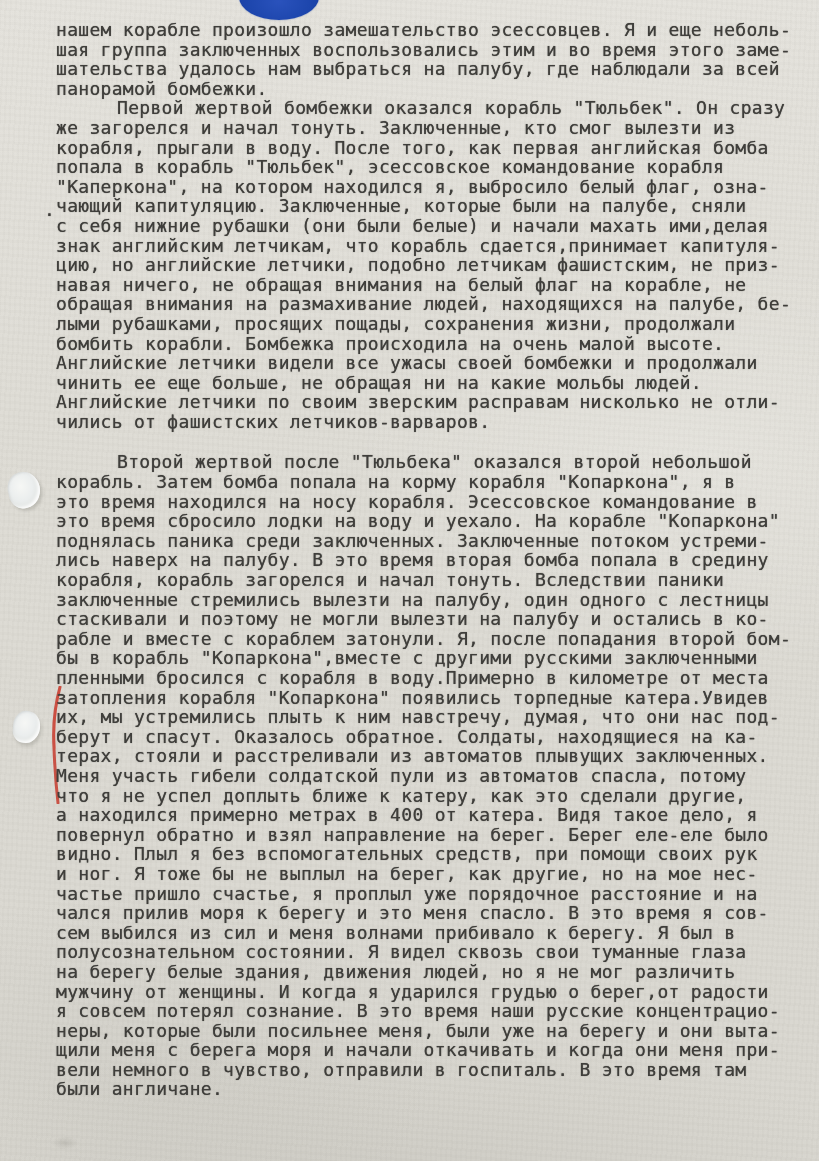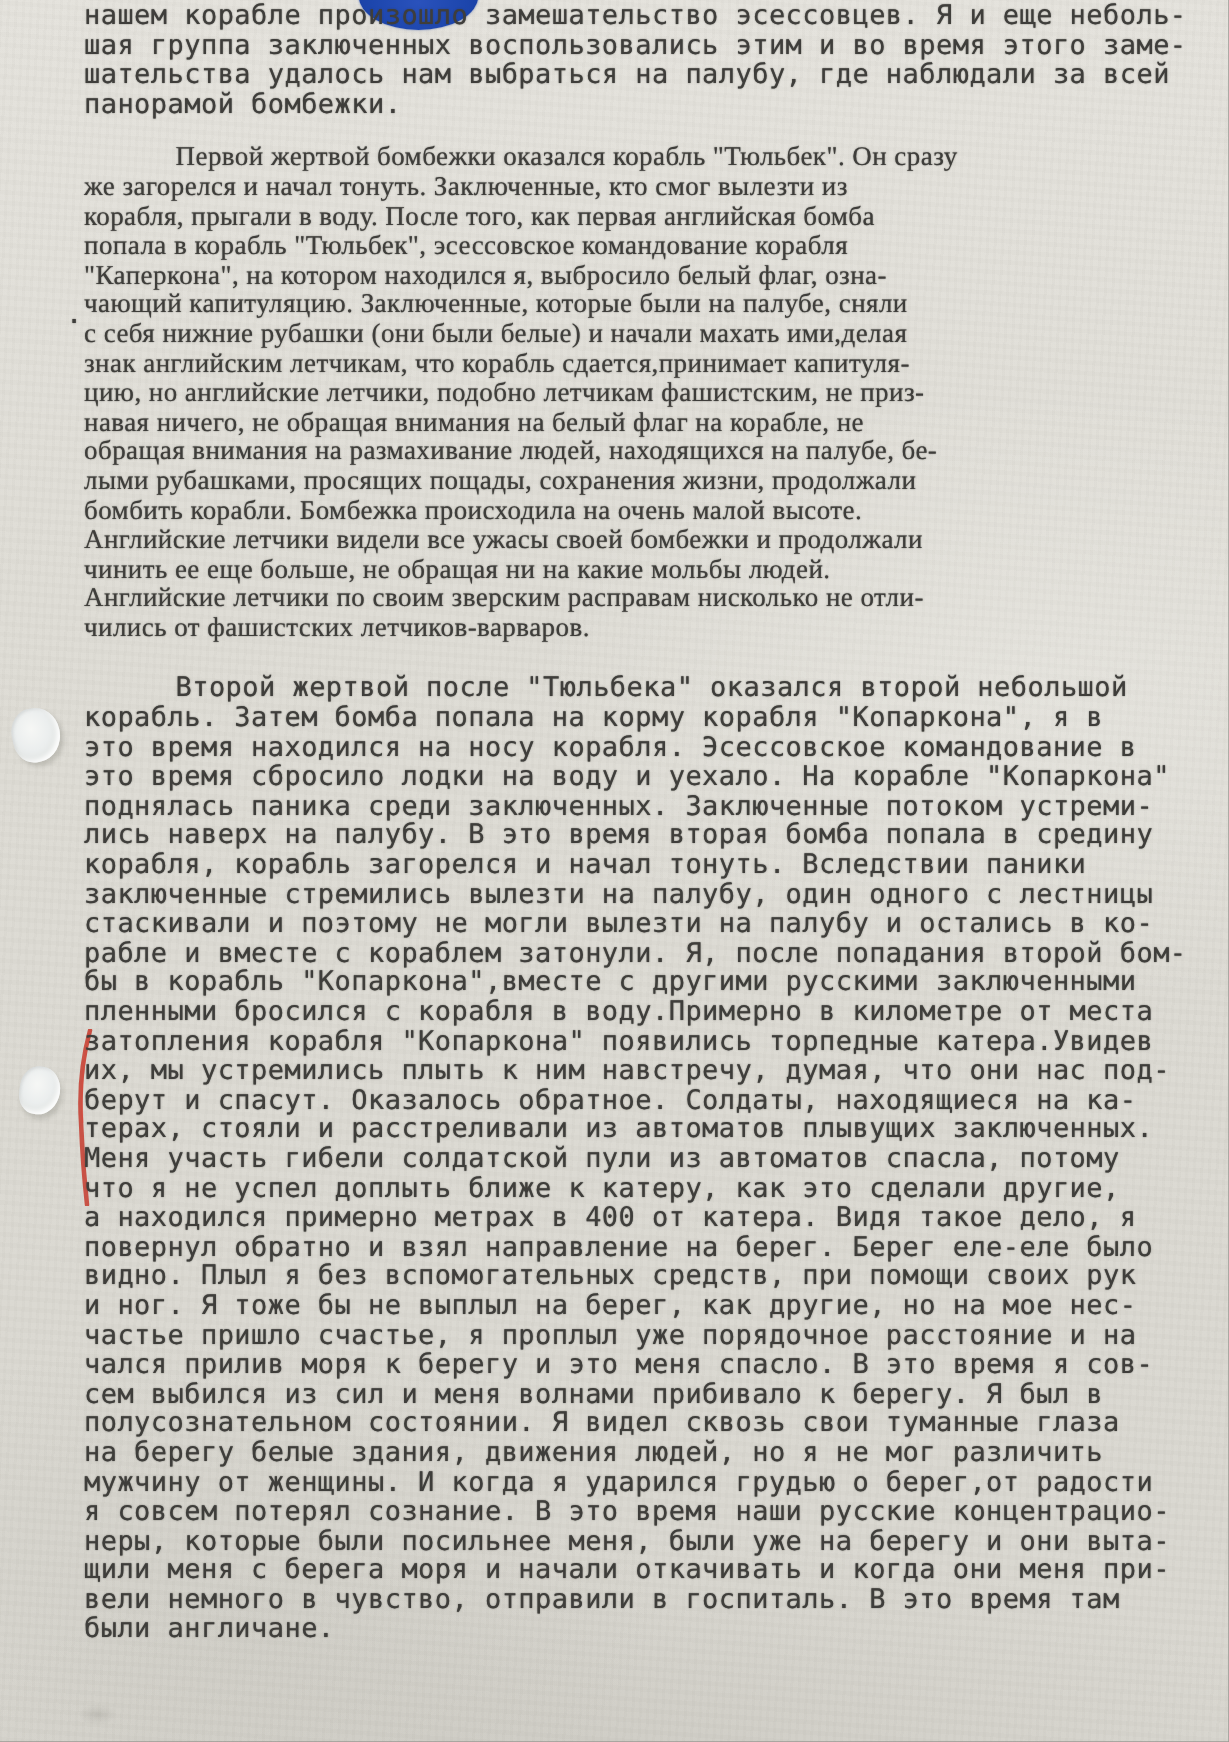--- a/index.html
+++ b/index.html
@@ -13,29 +13,29 @@
       radial-gradient(ellipse 500px 300px at 85% 40%, rgba(255,255,252,0.20), transparent 70%),
       radial-gradient(ellipse 600px 200px at 50% 101%, rgba(120,118,108,0.10), transparent 75%),
       repeating-linear-gradient(93deg, rgba(140,138,128,0.028) 0 2px, rgba(255,255,250,0.028) 2px 5px),
       repeating-linear-gradient(4deg, rgba(130,128,120,0.022) 0 3px, rgba(252,252,248,0.022) 3px 7px),
       linear-gradient(180deg,#e3e1db 0%,#dddbd4 35%,#d9d7d0 75%,#d7d5ce 100%);
     font-family:"DejaVu Sans Mono","Liberation Mono",monospace;
     color:var(--ink,#3f3e3b);
   }
   .text-block{
     position:absolute;
-    left:56px;top:1px;width:758px;
+    left:56px;top:20px;width:758px;
     font-size:18px;
     line-height:19.6px;
     letter-spacing:0.3px;
     text-shadow:0 0 0.9px rgba(58,57,53,0.85);
     white-space:pre;
   }
   .para{margin:0;}
-  .para.p1{margin-top:16px;font-family:Liberation Serif, serif;}
+  .para.p1{}
   .para.p2{margin-top:21px;}
   .para.indent .line:first-child{padding-left:61px;}
   .line{height:19.6px;overflow:visible;}
   
   .ink-blot{
     position:absolute;left:239px;top:-26px;width:80px;height:46px;
     border-radius:50%;
     background:radial-gradient(ellipse at 50% 60%, var(--blot,#2a52bc) 0%, #1d46ad 55%, #173c9c 100%);
     box-shadow:0 0 1.5px rgba(23,60,156,0.6);
     filter:blur(0.4px);

